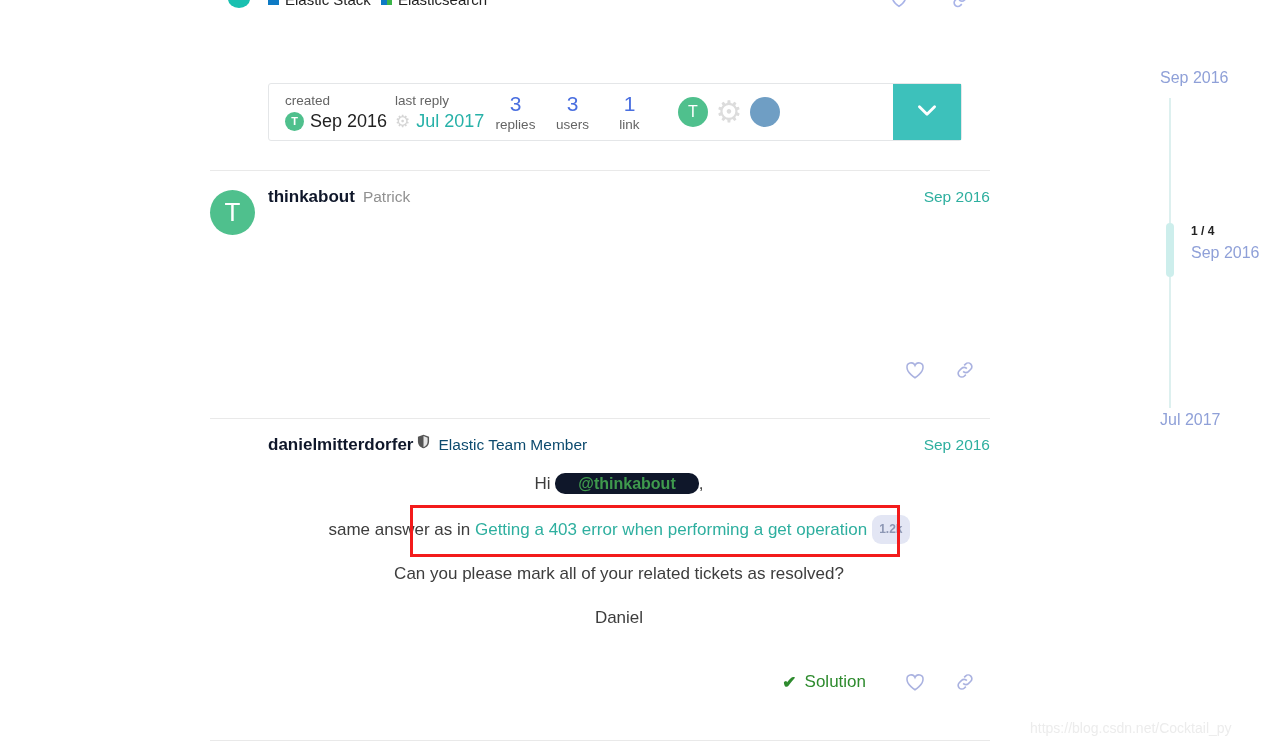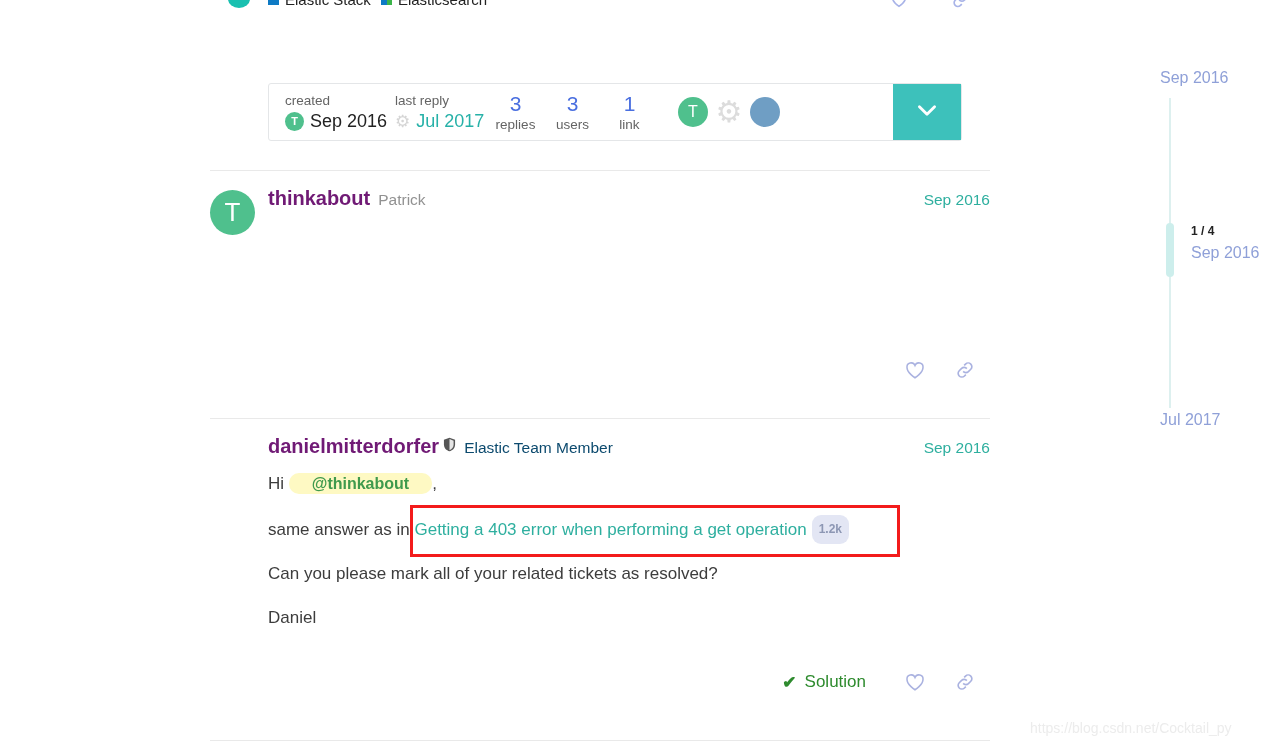--- a/index.html
+++ b/index.html
@@ -169,21 +169,21 @@
 
   
   .post {
     position: absolute;
     left: 210px;
     width: 780px;
     border-top: 1px solid #e9e9e9;
     box-sizing: border-box;
   }
   #post-1 { top: 170px; height: 236px; }
-  #post-2 { top: 418px; height: 300px; }
+  #post-2 { top: 418px; height: 300px; text-align: center; }
 
   .post-avatar {
     position: absolute;
     left: 0; top: 19px;
     width: 45px; height: 45px;
     border-radius: 50%;
     overflow: hidden;
   }
   .post-avatar.green {
     background: #4fc08d;
@@ -209,23 +209,23 @@
   }
 
   .post-head {
     position: absolute;
     left: 58px; top: 16px;
     right: 0;
     display: flex;
     align-items: baseline;
   }
   .poster-name {
-    font-size: 20px;
+    font-size: 17px;
     font-weight: 700;
-    color: #701a75;
+    color: #0f172a;
   }
   .poster-sub {
     font-size: 15.5px;
     color: #919191;
     margin-left: 8px;
   }
   .poster-sub.teamlabel { color: #0c4a6e; }
   .shield-icon {
     color: #555;
     font-size: 14px;
@@ -245,21 +245,21 @@
     right: 20px;
   }
   .post-body p {
     margin: 0 0 19px 0;
     font-size: 17px;
     line-height: 25px;
     color: #3d3d3d;
   }
 
   .mention {
-    background: #fef9c3;
+    background: #0f172a;
     color: #3f9a4d;
     font-weight: 700;
     border-radius: 10px;
     padding: 2px 23px;
     font-size: 16px;
   }
   .inline-link {
     color: #2eaf9f;
     text-decoration: none;
   }

